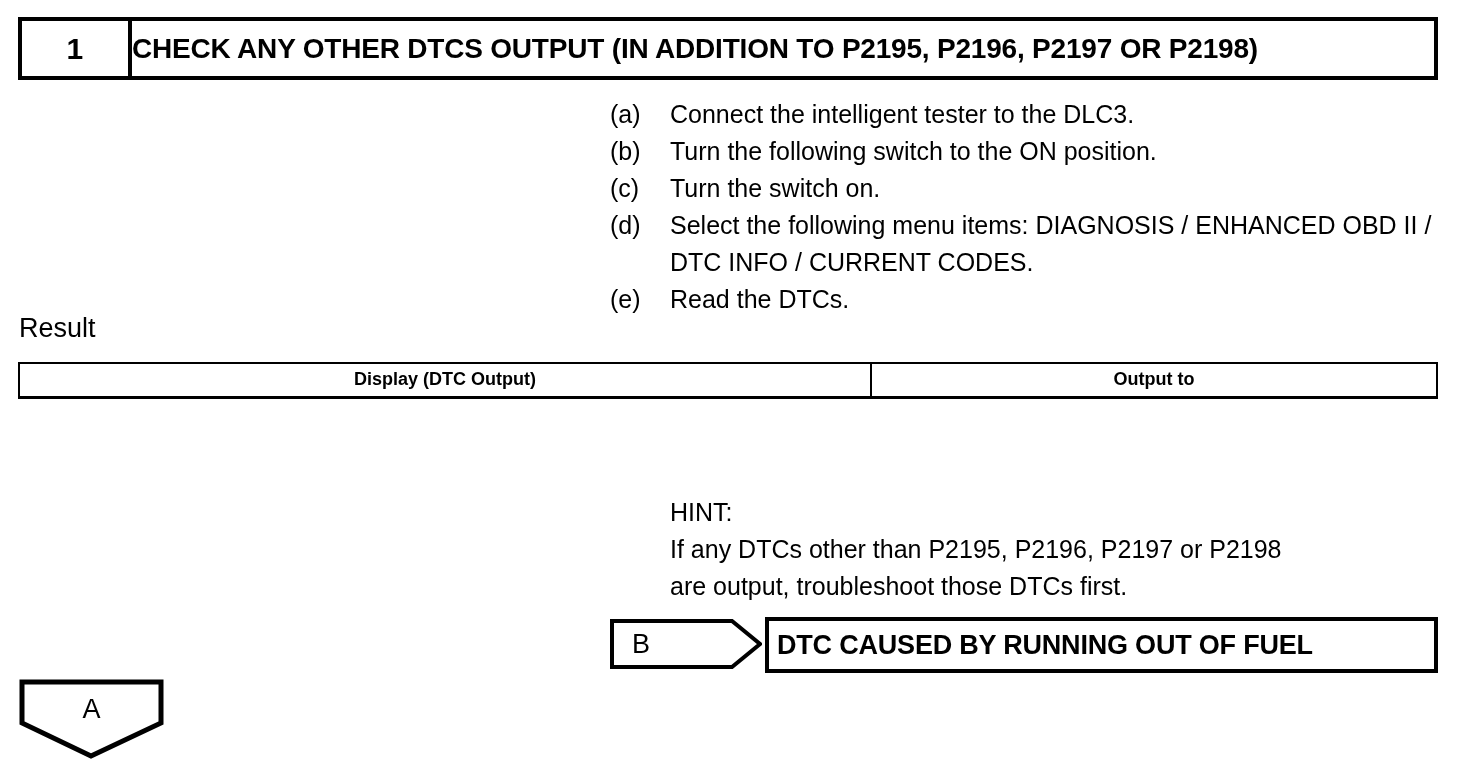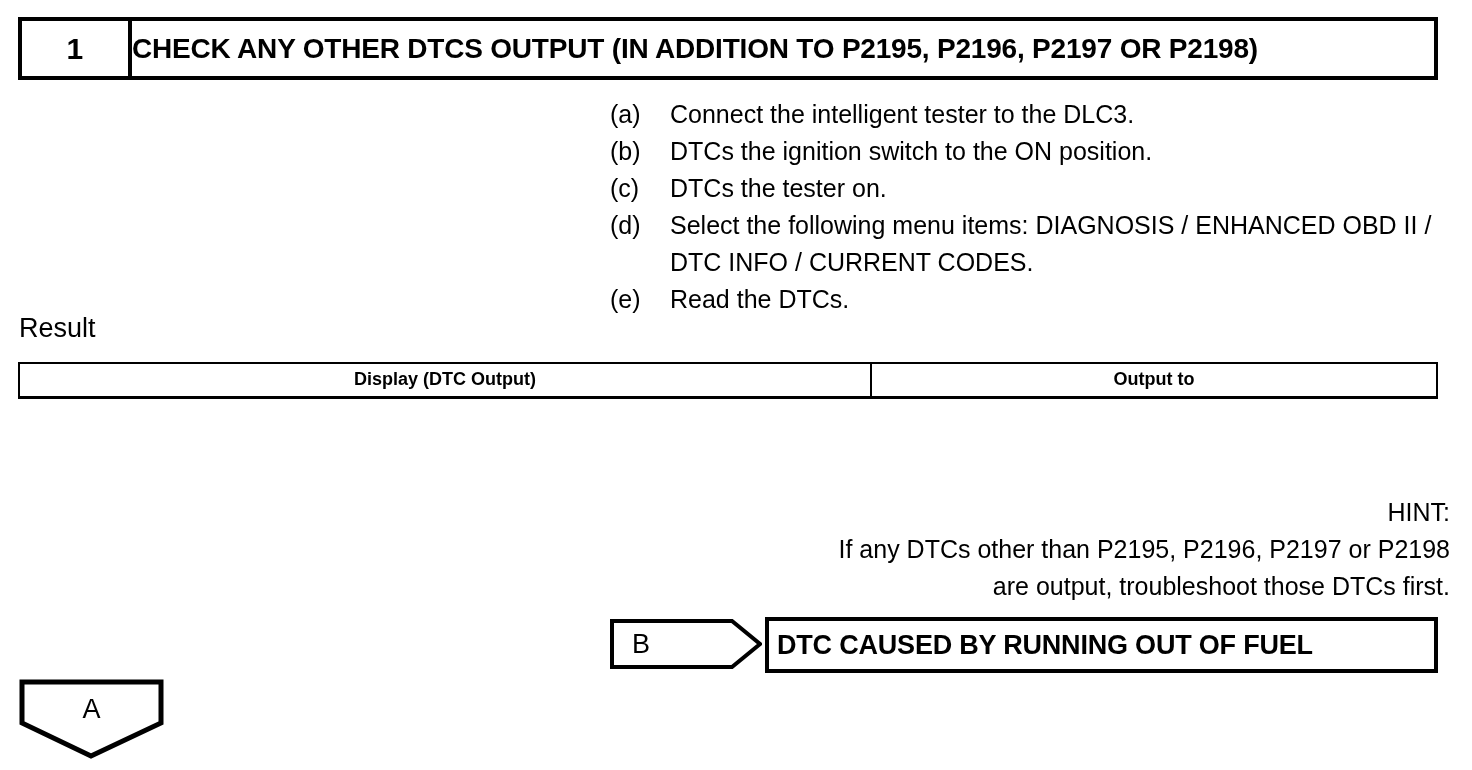--- a/index.html
+++ b/index.html
@@ -109,21 +109,20 @@
   #result-table col.col-proceed { width: auto; }
 
   
   #hint-block {
     position: absolute;
     left: 670px;
     top: 494px;
     width: 780px;
     font-size: 25px;
     line-height: 37px;
-    text-align: right;
   }
 
   
   #connector-b {
     position: absolute;
     left: 610px;
     top: 619px;
     width: 152px;
     height: 50px;
   }
@@ -180,25 +179,25 @@
   <div id="step-title-cell">CHECK ANY OTHER DTCS OUTPUT (IN ADDITION TO P2195, P2196, P2197 OR P2198)</div>
 </div>
 
 <div id="procedure-steps">
   <div class="proc-step">
     <span class="proc-marker">(a)</span>
     <span class="proc-text">Connect the intelligent tester to the DLC3.</span>
   </div>
   <div class="proc-step">
     <span class="proc-marker">(b)</span>
-    <span class="proc-text">DTCs the ignition switch to the ON position.</span>
+    <span class="proc-text">Turn the following switch to the ON position.</span>
   </div>
   <div class="proc-step">
     <span class="proc-marker">(c)</span>
-    <span class="proc-text">DTCs the tester on.</span>
+    <span class="proc-text">Turn the switch on.</span>
   </div>
   <div class="proc-step">
     <span class="proc-marker">(d)</span>
     <span class="proc-text">Select the following menu items: DIAGNOSIS / ENHANCED OBD II / DTC INFO / CURRENT CODES.</span>
   </div>
   <div class="proc-step">
     <span class="proc-marker">(e)</span>
     <span class="proc-text">Read the DTCs.</span>
   </div>
 </div>

